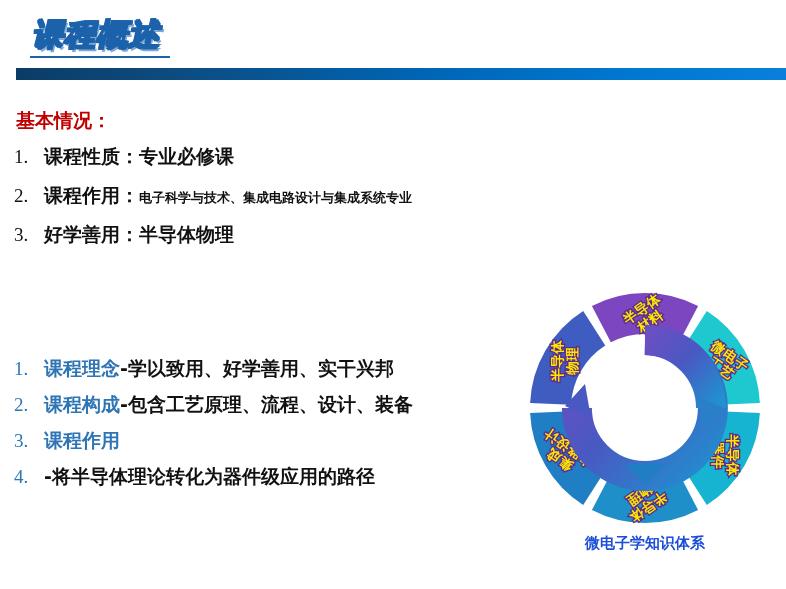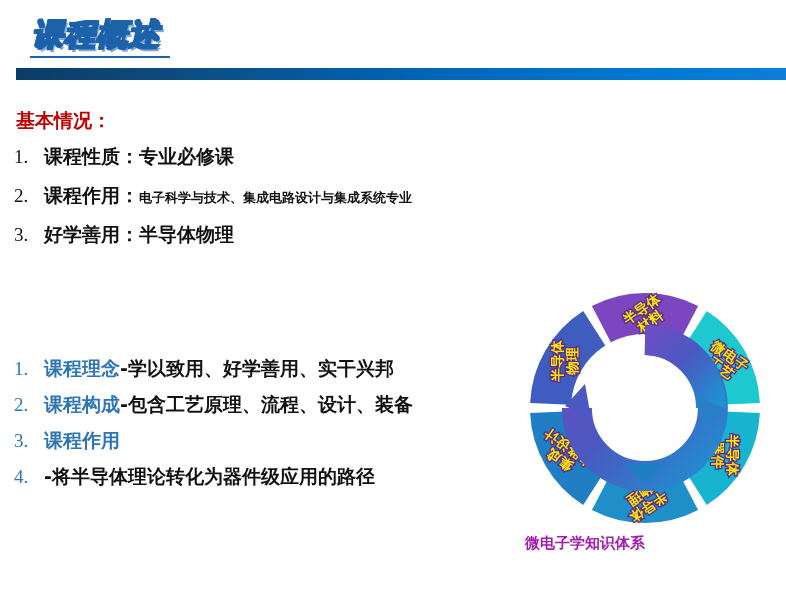--- a/index.html
+++ b/index.html
@@ -135,24 +135,24 @@
     stroke: #5d2c8a;
     stroke-width: 2.6px;
     paint-order: stroke fill;
     letter-spacing: 0.5px;
   }
   #diagram-caption {
     position: absolute;
     left: 525px;
     top: 534px;
     width: 240px;
-    text-align: left;
+    text-align: center;
     font-size: 15px;
     font-weight: bold;
-    color: #a21caf;
+    color: #1d4ed8;
     white-space: nowrap;
   }
 </style>
 </head>
 <body>
 
 <div id="slide-header">
   <div id="slide-title">课程概述</div>
   <div id="title-underline"></div>
   <div id="header-bar"></div>

